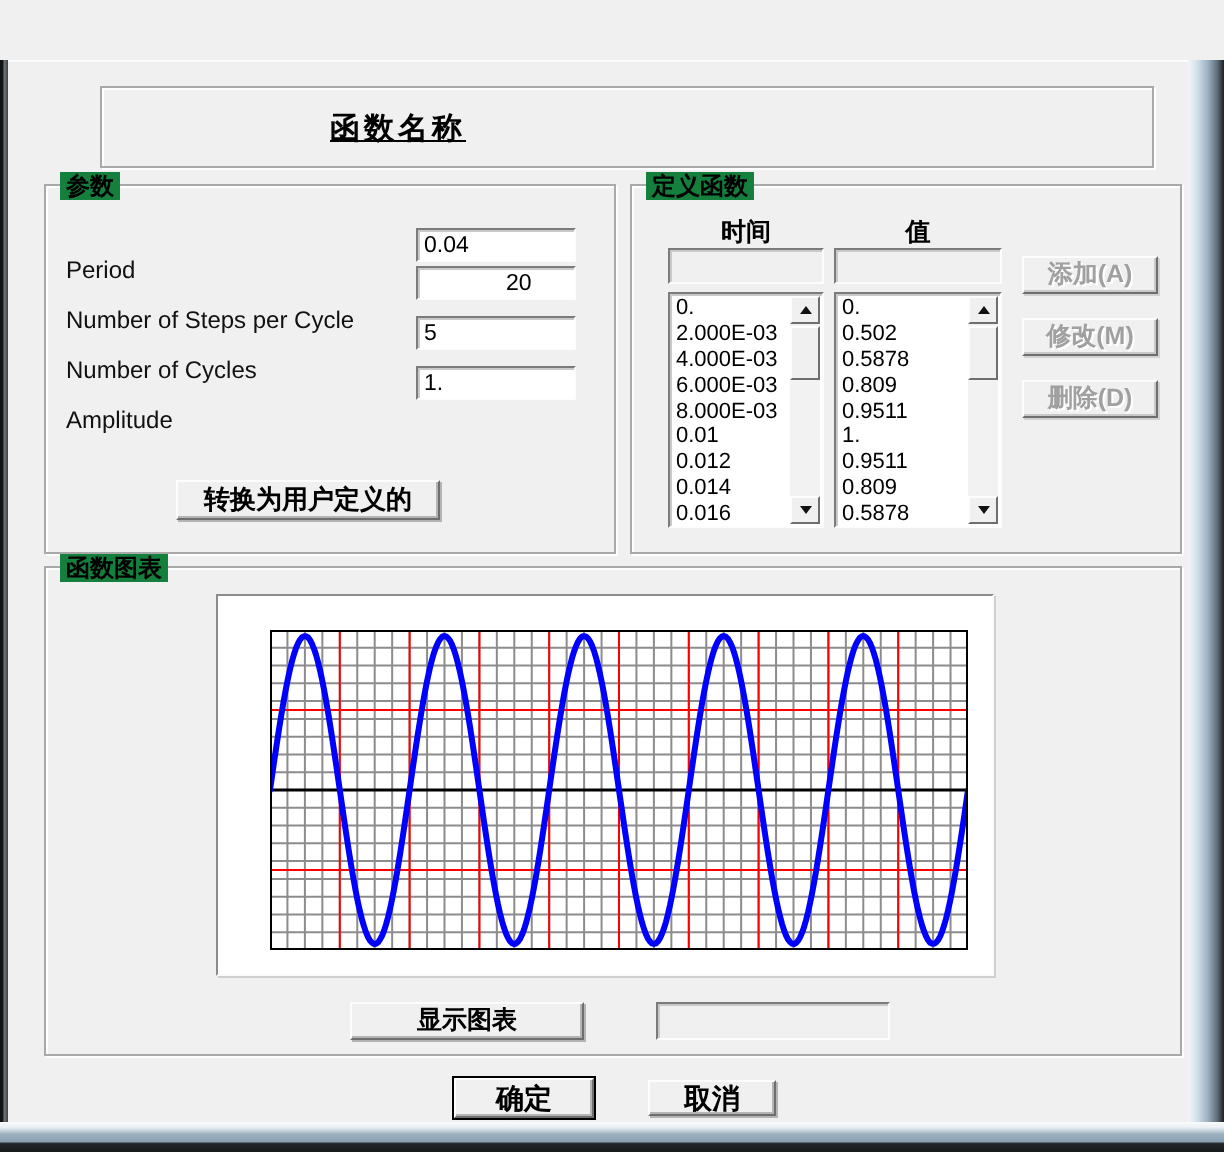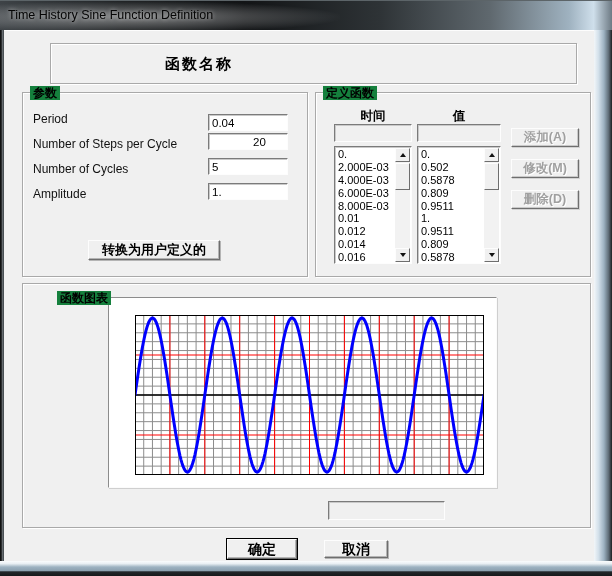--- a/index.html
+++ b/index.html
@@ -68,42 +68,38 @@
   .sb{position:absolute;top:1px;right:1px;bottom:1px;width:15px;background:#f2f2f2;}
   .sb-btn{position:absolute;left:0;width:15px;height:14px;background:#f0f0f0;
     border:1px solid;border-color:#fdfdfd #6e6e6e #6e6e6e #fdfdfd;
     display:flex;align-items:center;justify-content:center;}
   .sb-up{top:0;}
   .sb-down{bottom:0;}
   .sb-thumb{position:absolute;left:0;top:15px;width:15px;height:27px;background:#f0f0f0;
     border:1px solid;border-color:#fdfdfd #6e6e6e #6e6e6e #fdfdfd;}
   .tri-up{width:0;height:0;border-left:3.5px solid transparent;border-right:3.5px solid transparent;border-bottom:4px solid #111;}
   .tri-down{width:0;height:0;border-left:3.5px solid transparent;border-right:3.5px solid transparent;border-top:4px solid #111;}
-  .plabel{position:absolute;font-size:12px;color:#111;white-space:nowrap;}
+  .plabel{position:absolute;font-size:12px;color:#111;white-space:nowrap;margin-top:16px;}
   .chart-widget{
     position:absolute;left:108px;top:297px;width:389px;height:191px;background:#fff;
     border:1px solid;border-color:#8c8c8c #fbfbfb #fbfbfb #8c8c8c;
     box-shadow:1px 1px 0 #cfcfcf;
   }
   .plot-svg{position:absolute;left:26px;top:17px;}
 </style>
 </head>
 <body>
 
 <div class="window">
 
-  <div class="titlebar">
-    <div class="title-glow"></div>
-    <span class="title-text">Time History Sine Function Definition</span>
-  </div>
 
   <div class="client"></div>
 
   <div class="etched" style="left:50px;top:43px;width:527px;height:41px;"></div>
-  <span class="cn" style="position:absolute;left:165px;top:55px;font-size:15px;letter-spacing:2px;">函数名称</span>
+  <span class="cn" style="position:absolute;left:165px;top:55px;font-size:15px;letter-spacing:2px;text-decoration:underline;">函数名称</span>
 
   <div class="etched" style="left:22px;top:92px;width:286px;height:185px;"></div>
   <span class="group-label" style="left:30px;top:86px;">参数</span>
 
   <span class="plabel" style="left:33px;top:112px;">Period</span>
   <input class="field" style="left: 208px; top: 114px; width: 80px; height: 17px;" value="0.04">
 
   <span class="plabel" style="left:33px;top:137px;">Number of Steps per Cycle</span>
   <input class="field" style="left: 208px; top: 133px; width: 80px; height: 17px; padding-left: 44px;" value="20">
 
@@ -168,21 +164,21 @@
           <span class="tri-down"></span>
         </div>
     </div>
   </div>
 
   <div class="btn cn disabled" style="left:511px;top:128px;width:68px;height:19px;line-height:17px;font-size:12.5px;">添加(A)</div>
   <div class="btn cn disabled" style="left:511px;top:159px;width:68px;height:19px;line-height:17px;font-size:12.5px;">修改(M)</div>
   <div class="btn cn disabled" style="left:511px;top:190px;width:68px;height:19px;line-height:17px;font-size:12.5px;">删除(D)</div>
 
   <div class="etched" style="left:22px;top:283px;width:569px;height:245px;"></div>
-  <span class="group-label" style="left:30px;top:291px;margin-left:27px;">函数图表</span>
+  <span class="group-label" style="left:30px;top:277px;">函数图表</span>
 
   <div class="chart-widget">
     <svg class="plot-svg" width="349" height="160">
         <line x1="8.72" y1="0" x2="8.72" y2="160" stroke="#8c8c8c" stroke-width="1"></line>
         <line x1="17.45" y1="0" x2="17.45" y2="160" stroke="#8c8c8c" stroke-width="1"></line>
         <line x1="26.18" y1="0" x2="26.18" y2="160" stroke="#8c8c8c" stroke-width="1"></line>
         <line x1="34.90" y1="0" x2="34.90" y2="160" stroke="#8c8c8c" stroke-width="1"></line>
         <line x1="43.63" y1="0" x2="43.63" y2="160" stroke="#8c8c8c" stroke-width="1"></line>
         <line x1="52.35" y1="0" x2="52.35" y2="160" stroke="#8c8c8c" stroke-width="1"></line>
         <line x1="61.08" y1="0" x2="61.08" y2="160" stroke="#8c8c8c" stroke-width="1"></line>
@@ -245,20 +241,21 @@
         <line x1="279.20" y1="0" x2="279.20" y2="160" stroke="#ff0000" stroke-width="1"></line>
         <line x1="314.10" y1="0" x2="314.10" y2="160" stroke="#ff0000" stroke-width="1"></line>
         <line x1="0" y1="40.00" x2="349" y2="40.00" stroke="#ff0000" stroke-width="1"></line>
         <line x1="0" y1="120.00" x2="349" y2="120.00" stroke="#ff0000" stroke-width="1"></line>
         <line x1="0" y1="80" x2="349" y2="80" stroke="#000000" stroke-width="1.5"></line>
         <path d="M0,80.0 1,73.1 2,66.2 3,59.5 4,52.9 5,46.5 6,40.4 7,34.6 8,29.2 9,24.2 10,19.7 11,15.6 12,12.1 13,9.1 14,6.7 15,4.9 16,3.7 17,3.1 18,3.1 19,3.7 20,5.0 21,6.9 22,9.4 23,12.4 24,16.0 25,20.1 26,24.7 27,29.7 28,35.2 29,41.0 30,47.1 31,53.5 32,60.1 33,66.9 34,73.8 35,80.7 36,87.6 37,94.5 38,101.2 39,107.8 40,114.1 41,120.2 42,125.9 43,131.3 44,136.3 45,140.8 46,144.8 47,148.2 48,151.2 49,153.5 50,155.3 51,156.4 52,157.0 53,156.9 54,156.2 55,154.8 56,152.9 57,150.4 58,147.3 59,143.6 60,139.5 61,134.8 62,129.7 63,124.2 64,118.4 65,112.2 66,105.8 67,99.2 68,92.4 69,85.5 70,78.6 71,71.7 72,64.9 73,58.1 74,51.6 75,45.3 76,39.2 77,33.5 78,28.2 79,23.3 80,18.8 81,14.9 82,11.4 83,8.6 84,6.3 85,4.6 86,3.5 87,3.0 88,3.2 89,4.0 90,5.3 91,7.3 92,9.9 93,13.1 94,16.8 95,21.0 96,25.7 97,30.8 98,36.3 99,42.2 100,48.4 101,54.8 102,61.5 103,68.3 104,75.2 105,82.1 106,89.0 107,95.8 108,102.5 109,109.1 110,115.4 111,121.4 112,127.0 113,132.3 114,137.2 115,141.6 116,145.5 117,148.9 118,151.7 119,153.9 120,155.6 121,156.6 122,157.0 123,156.8 124,155.9 125,154.5 126,152.4 127,149.8 128,146.6 129,142.8 130,138.6 131,133.8 132,128.7 133,123.1 134,117.2 135,111.0 136,104.5 137,97.9 138,91.1 139,84.2 140,77.2 141,70.3 142,63.5 143,56.8 144,50.3 145,44.0 146,38.1 147,32.4 148,27.2 149,22.3 150,18.0 151,14.1 152,10.8 153,8.1 154,5.9 155,4.3 156,3.3 157,3.0 158,3.3 159,4.2 160,5.7 161,7.8 162,10.5 163,13.8 164,17.6 165,21.9 166,26.7 167,31.9 168,37.5 169,43.4 170,49.7 171,56.1 172,62.8 173,69.6 174,76.5 175,83.5 176,90.4 177,97.2 178,103.9 179,110.3 180,116.6 181,122.5 182,128.1 183,133.3 184,138.1 185,142.4 186,146.2 187,149.5 188,152.2 189,154.3 190,155.8 191,156.7 192,157.0 193,156.7 194,155.7 195,154.1 196,151.9 197,149.2 198,145.9 199,142.0 200,137.7 201,132.8 202,127.6 203,121.9 204,116.0 205,109.7 206,103.2 207,96.5 208,89.7 209,82.8 210,75.8 211,68.9 212,62.1 213,55.5 214,49.0 215,42.8 216,36.9 217,31.3 218,26.2 219,21.4 220,17.2 221,13.4 222,10.2 223,7.6 224,5.5 225,4.1 226,3.2 227,3.0 228,3.4 229,4.4 230,6.1 231,8.3 232,11.1 233,14.5 234,18.4 235,22.8 236,27.7 237,33.0 238,38.6 239,44.6 240,50.9 241,57.5 242,64.2 243,71.0 244,77.9 245,84.8 246,91.7 247,98.5 248,105.2 249,111.6 250,117.8 251,123.7 252,129.2 253,134.3 254,139.0 255,143.2 256,146.9 257,150.1 258,152.7 259,154.7 260,156.0 261,156.8 262,157.0 263,156.5 264,155.4 265,153.7 266,151.4 267,148.6 268,145.1 269,141.2 270,136.7 271,131.8 272,126.5 273,120.8 274,114.7 275,108.4 276,101.9 277,95.1 278,88.3 279,81.4 280,74.5 281,67.6 282,60.8 283,54.2 284,47.8 285,41.6 286,35.8 287,30.3 288,25.2 289,20.5 290,16.4 291,12.7 292,9.6 293,7.1 294,5.2 295,3.8 296,3.1 297,3.0 298,3.6 299,4.7 300,6.5 301,8.8 302,11.8 303,15.2 304,19.2 305,23.7 306,28.7 307,34.1 308,39.8 309,45.9 310,52.2 311,58.8 312,65.5 313,72.4 314,79.3 315,86.2 316,93.1 317,99.9 318,106.5 319,112.9 320,119.0 321,124.8 322,130.3 323,135.3 324,139.9 325,144.0 326,147.6 327,150.6 328,153.1 329,155.0 330,156.3 331,156.9 332,156.9 333,156.3 334,155.1 335,153.3 336,150.9 337,147.9 338,144.4 339,140.3 340,135.8 341,130.8 342,125.4 343,119.6 344,113.5 345,107.1 346,100.5 347,93.8 348,86.9 349,80.0 " fill="none" stroke="#0000ff" stroke-width="3" stroke-linejoin="round" stroke-linecap="round"></path>
         <rect x="0.5" y="0.5" width="348" height="159" fill="none" stroke="#000" stroke-width="1"></rect>
       </svg>
   </div>
 
+  <div class="btn cn" style="left:175px;top:501px;width:117px;height:19px;line-height:17px;font-size:12.5px;">显示图表</div>
   <input class="field gray" style="left: 328px; top: 501px; width: 117px; height: 19px;" value="">
 
   <div class="btn cn default" style="left:227px;top:539px;width:70px;height:20px;line-height:18px;font-size:14px;">确定</div>
   <div class="btn cn" style="left:324px;top:540px;width:64px;height:18px;line-height:16px;font-size:14px;">取消</div>
 
   <div class="b-left"></div>
   <div class="b-right"></div>
   <div class="b-bottom"></div>
 </div>
 

